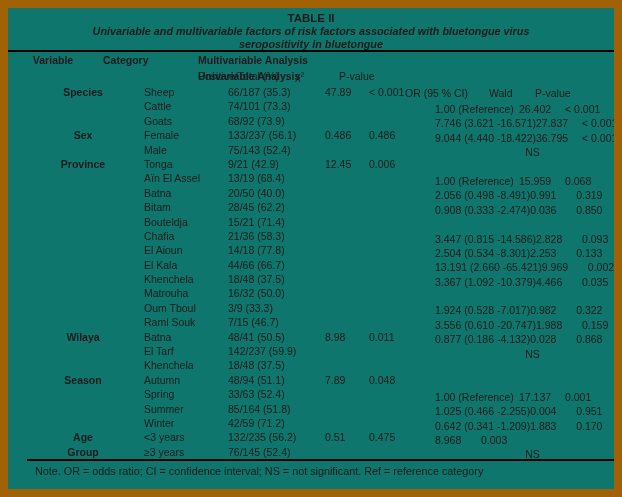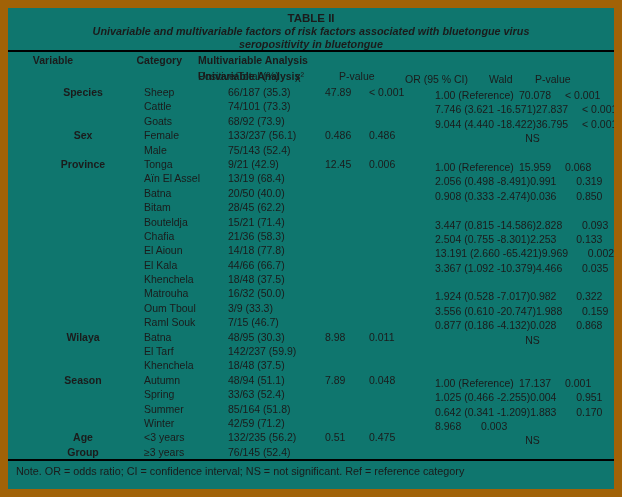--- a/index.html
+++ b/index.html
@@ -28,38 +28,39 @@
   .subtitle-line { font-weight: bold; font-style: italic; font-size: 10.8px; line-height: 13px; }
   
   .grid { display: grid; grid-template-columns: 90px 84px 97px 44px 66px 1fr; }
   .pl { padding-left: 16px; }
   .c-var { text-align: center; font-weight: bold; }
   
   .header { height: 37px; }
   .hrow1 { height: 17px; line-height: 16px; }
   .hrow2 { height: 16px; line-height: 15px; }
   .h-bold { font-weight: bold; }
-  .h-cat { padding-left: 5px; text-align: right; font-weight: bold; }
+  .h-cat { padding-left: 5px; text-align: left; font-weight: bold; }
   
   .tbody { flex: 0 0 auto; }
   .trow { height: 14.4px; line-height: 14.4px; padding-left: 30px; }
   .cell { white-space: nowrap; overflow: visible; }
   
-  .multi { display: flex; align-items: baseline; position: relative; top: 3px; }
+  .multi { display: flex; align-items: baseline; position: relative; top: 17px; }
   .m-or { display: inline-block; min-width: 84px; flex: 0 0 auto; }
   .m-wald { display: inline-block; min-width: 40px; flex: 0 0 auto; }
   .m-p { display: inline-block; margin-left: 6px; flex: 0 0 auto; }
   .m-ns { display: block; text-align: center; width: 195px; }
   
   .note-block {
     border-top: 2px solid #000;
     flex: 1 1 auto;
     padding: 4px 0 16px 8px;
     font-size: 10.8px;
     line-height: 13px;
+    margin-left: 19px;
   }
 </style>
 </head>
 <body>
 
 <div class="frame">
 
   <div class="title-block">
     <div class="title">TABLE II</div>
     <div class="subtitle-line">Univariable and multivariable factors of risk factors associated with bluetongue virus</div>
@@ -89,21 +90,21 @@
 
   <div class="tbody" id="tbody">
       <div class="grid trow">
         <div class="cell c-var">Species</div>
         <div class="cell pl">Sheep</div>
         <div class="cell pl">66/187 (35.3)</div>
         <div class="cell pl">47.89</div>
         <div class="cell pl">&lt; 0.001</div>
         <div class="cell pl multi">
           <span class="m-or">1.00 (Reference)</span>
-          <span class="m-wald">70.078</span>
+          <span class="m-wald">26.402</span>
           <span class="m-p">&lt; 0.001</span>
         </div>
       </div>
       <div class="grid trow">
         <div class="cell c-var"></div>
         <div class="cell pl">Cattle</div>
         <div class="cell pl">74/101 (73.3)</div>
         <div class="cell pl"></div>
         <div class="cell pl"></div>
         <div class="cell pl multi">
@@ -198,21 +199,21 @@
           <span class="m-p">0.093</span>
         </div>
       </div>
       <div class="grid trow">
         <div class="cell c-var"></div>
         <div class="cell pl">Chafia</div>
         <div class="cell pl">21/36 (58.3)</div>
         <div class="cell pl"></div>
         <div class="cell pl"></div>
         <div class="cell pl multi">
-          <span class="m-or">2.504 (0.755 -8.301)</span>
+          <span class="m-or">2.504 (0.534 -8.301)</span>
           <span class="m-wald">2.253</span>
           <span class="m-p">0.133</span>
         </div>
       </div>
       <div class="grid trow">
         <div class="cell c-var"></div>
         <div class="cell pl">El Aioun</div>
         <div class="cell pl">14/18 (77.8)</div>
         <div class="cell pl"></div>
         <div class="cell pl"></div>
@@ -274,21 +275,21 @@
         <div class="cell pl"></div>
         <div class="cell pl multi">
           <span class="m-or">0.877 (0.186 -4.132)</span>
           <span class="m-wald">0.028</span>
           <span class="m-p">0.868</span>
         </div>
       </div>
       <div class="grid trow">
         <div class="cell c-var">Wilaya</div>
         <div class="cell pl">Batna</div>
-        <div class="cell pl">48/95 (30.3)</div>
+        <div class="cell pl">48/41 (50.5)</div>
         <div class="cell pl">8.98</div>
         <div class="cell pl">0.011</div>
         <div class="cell pl multi">
           <span class="m-ns">NS</span>
         </div>
       </div>
       <div class="grid trow">
         <div class="cell c-var"></div>
         <div class="cell pl">El Tarf</div>
         <div class="cell pl">142/237 (59.9)</div>

